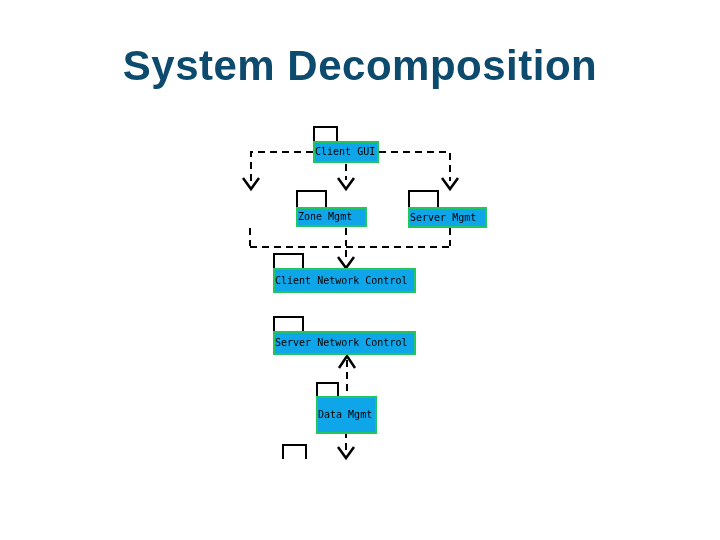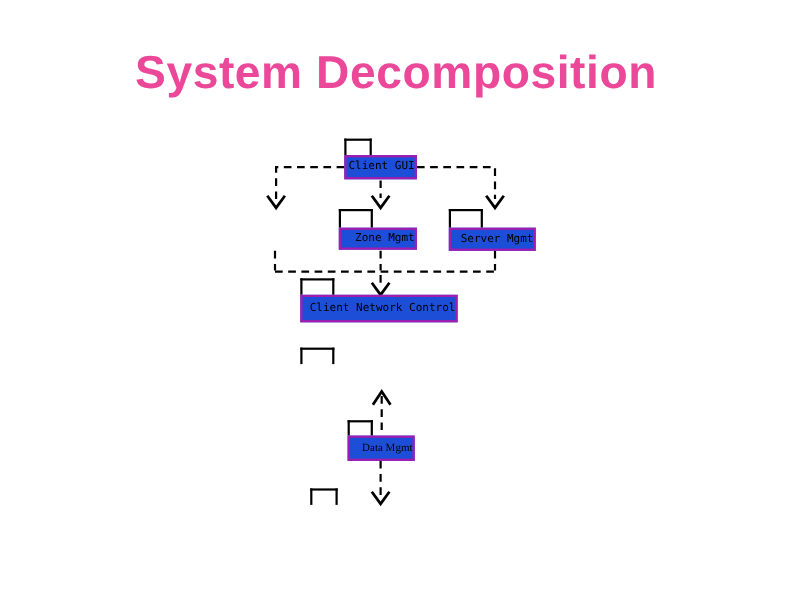--- a/index.html
+++ b/index.html
@@ -17,21 +17,21 @@
 
   .title {
     position: absolute;
     top: 42px;
     left: 0;
     width: 100%;
     text-align: center;
     font-size: 42px;
     line-height: 48px;
     font-weight: bold;
-    color: #ec4899;
+    color: #0c4a6e;
     letter-spacing: 0.5px;
   }
 
   .diagram {
     position: absolute;
     left: 0; top: 0;
     width: 720px; height: 540px;
   }
 
   svg.connectors {
@@ -52,25 +52,25 @@
     fill: none;
   }
 
   .pkg { position: absolute; }
   .pkg-tab {
     border: 2px solid #000000;
     border-bottom: none;
     background: #ffffff;
   }
   .pkg-body {
-    border: 2px solid #a21caf;
-    background: #1d4ed8;
+    border: 2px solid #22c55e;
+    background: #0ea5e9;
     display: flex;
     align-items: center;
-    justify-content: flex-end;
+    justify-content: flex-start;
     font-family: "DejaVu Sans Mono", monospace;
     font-size: 10px;
     line-height: 1;
     color: #000000;
     white-space: nowrap;
   }
 </style>
 </head>
 <body>
 
@@ -104,21 +104,21 @@
     </svg>
 
     <div class="pkg" style="left:313px; top:126px;">
       <div class="pkg-tab" style="width:25px; height:15px;"></div>
       <div class="pkg-body" style="width:66px; height:22px;">
         <span class="pkg-label">Client GUI</span>
       </div>
     </div>
 
 
-    <div class="pkg" style="left:308px; top:190px;">
+    <div class="pkg" style="left:296px; top:190px;">
       <div class="pkg-tab" style="width:31px; height:17px;"></div>
       <div class="pkg-body" style="width:71px; height:20px;">
         <span class="pkg-label">Zone Mgmt</span>
       </div>
     </div>
 
     <div class="pkg" style="left:408px; top:190px;">
       <div class="pkg-tab" style="width:31px; height:17px;"></div>
       <div class="pkg-body" style="width:79px; height:21px;">
         <span class="pkg-label">Server Mgmt</span>
@@ -127,25 +127,28 @@
 
     <div class="pkg" style="left:273px; top:253px;">
       <div class="pkg-tab" style="width:31px; height:15px;"></div>
       <div class="pkg-body" style="width:143px; height:25px;">
         <span class="pkg-label">Client Network Control</span>
       </div>
     </div>
 
     <div class="pkg" style="left:273px; top:316px;">
       <div class="pkg-tab" style="width:31px; height:15px;"></div>
+      <div class="pkg-body" style="width:143px; height:24px;">
+        <span class="pkg-label">Server Network Control</span>
+      </div>
     </div>
 
     <div class="pkg" style="left:316px; top:382px;">
       <div class="pkg-tab" style="width:23px; height:14px;"></div>
-      <div class="pkg-body" style="width:61px; height:23px;font-family:Liberation Serif, serif;">
+      <div class="pkg-body" style="width:61px; height:38px;">
         <span class="pkg-label">Data Mgmt</span>
       </div>
     </div>
 
     <div class="pkg" style="left:282px; top:444px;">
       <div class="pkg-tab" style="width:25px; height:15px;"></div>
     </div>
 
   </div>
 </div>

